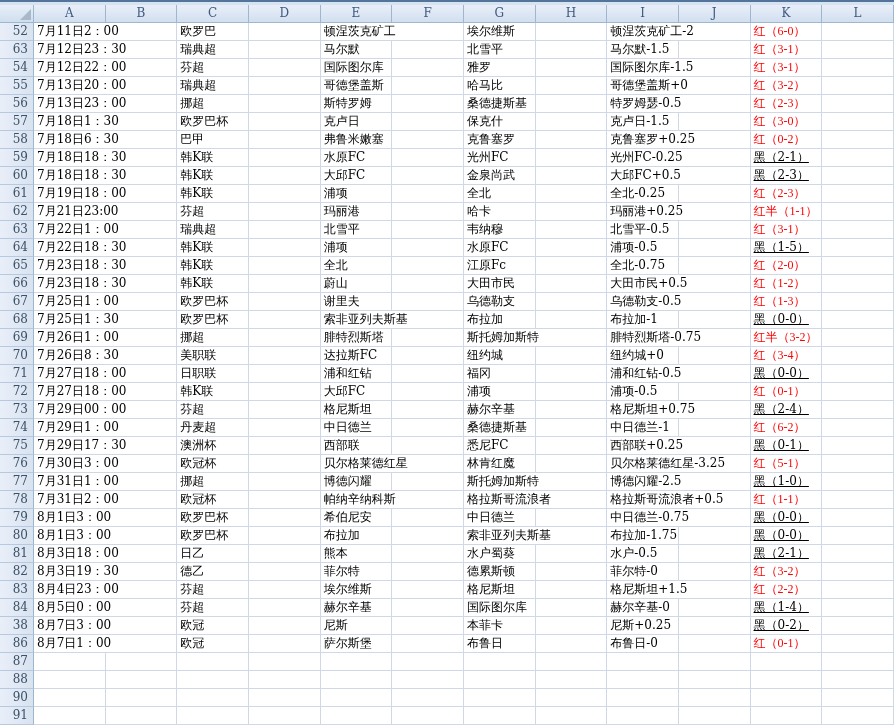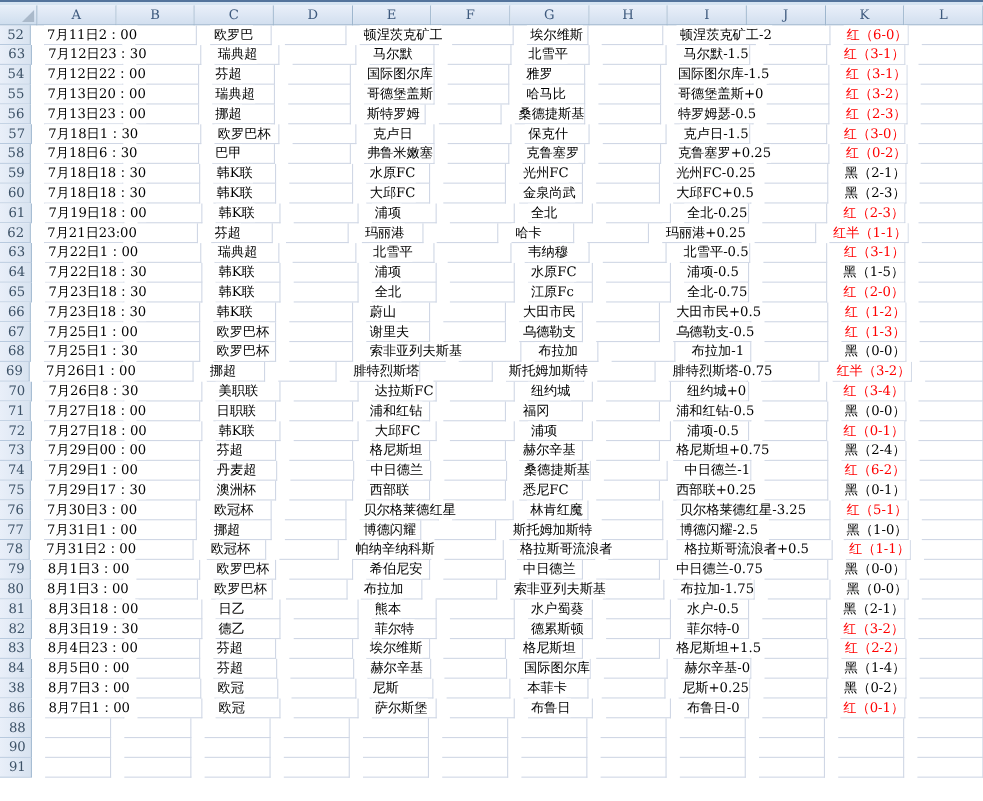--- a/index.html
+++ b/index.html
@@ -21,38 +21,38 @@
     border-left:11px solid transparent;border-bottom:11px solid #aab9ca;
   }
   .colhdr{
     width:71.6667px;box-sizing:border-box;height:18px;line-height:17px;
     text-align:center;color:#3e5a7e;
     background:linear-gradient(#e9eff9,#d2dfef);
     border-right:1px solid #9eb6ce;border-bottom:1px solid #9eb6ce;
   }
   
   .grid-body{display:block;}
-  .row{display:flex;height:18px;gap:12px;}
+  .row{display:flex;height:18px;}
   .rowhdr{
     width:34px;box-sizing:border-box;height:18px;line-height:17px;
     text-align:right;padding-right:5px;color:#3c5166;
     background:linear-gradient(to right,#e9eff9,#d8e3f0);
     border-right:1px solid #9eb6ce;border-bottom:1px solid #b7c9de;
   }
   .cell{
     width:71.6667px;box-sizing:border-box;height:18px;line-height:17px;
     border-right:1px solid #d0d7e5;border-bottom:1px solid #d0d7e5;
     white-space:nowrap;overflow:visible;
   }
   .cell .txt{
     position:relative;z-index:2;background:#fff;display:inline-block;
     padding-left:3px;white-space:nowrap;
   }
-  .txt.red{color:#ff0000;}
-  .txt.black{color:#000000;}
+  .txt.red{color:#ff0000;font-family:Liberation Serif, serif;}
+  .txt.black{color:#000000;text-decoration:underline;}
 </style>
 </head>
 <body>
 
 <div class="sheet">
   <div class="top-strip"></div>
 
   <div class="hdr-row">
     <div class="corner"></div>
 
@@ -591,20 +591,35 @@
         <div class="cell"><span class="txt">萨尔斯堡</span></div>
         <div class="cell"></div>
         <div class="cell"><span class="txt">布鲁日</span></div>
         <div class="cell"></div>
         <div class="cell"><span class="txt">布鲁日-0</span></div>
         <div class="cell"></div>
         <div class="cell"><span class="txt red">红（0-1）</span></div>
         <div class="cell"></div>
       </div>
       <div class="row">
+        <div class="rowhdr">87</div>
+        <div class="cell"></div>
+        <div class="cell"></div>
+        <div class="cell"></div>
+        <div class="cell"></div>
+        <div class="cell"></div>
+        <div class="cell"></div>
+        <div class="cell"></div>
+        <div class="cell"></div>
+        <div class="cell"></div>
+        <div class="cell"></div>
+        <div class="cell"></div>
+        <div class="cell"></div>
+      </div>
+      <div class="row">
         <div class="rowhdr">88</div>
         <div class="cell"></div>
         <div class="cell"></div>
         <div class="cell"></div>
         <div class="cell"></div>
         <div class="cell"></div>
         <div class="cell"></div>
         <div class="cell"></div>
         <div class="cell"></div>
         <div class="cell"></div>

